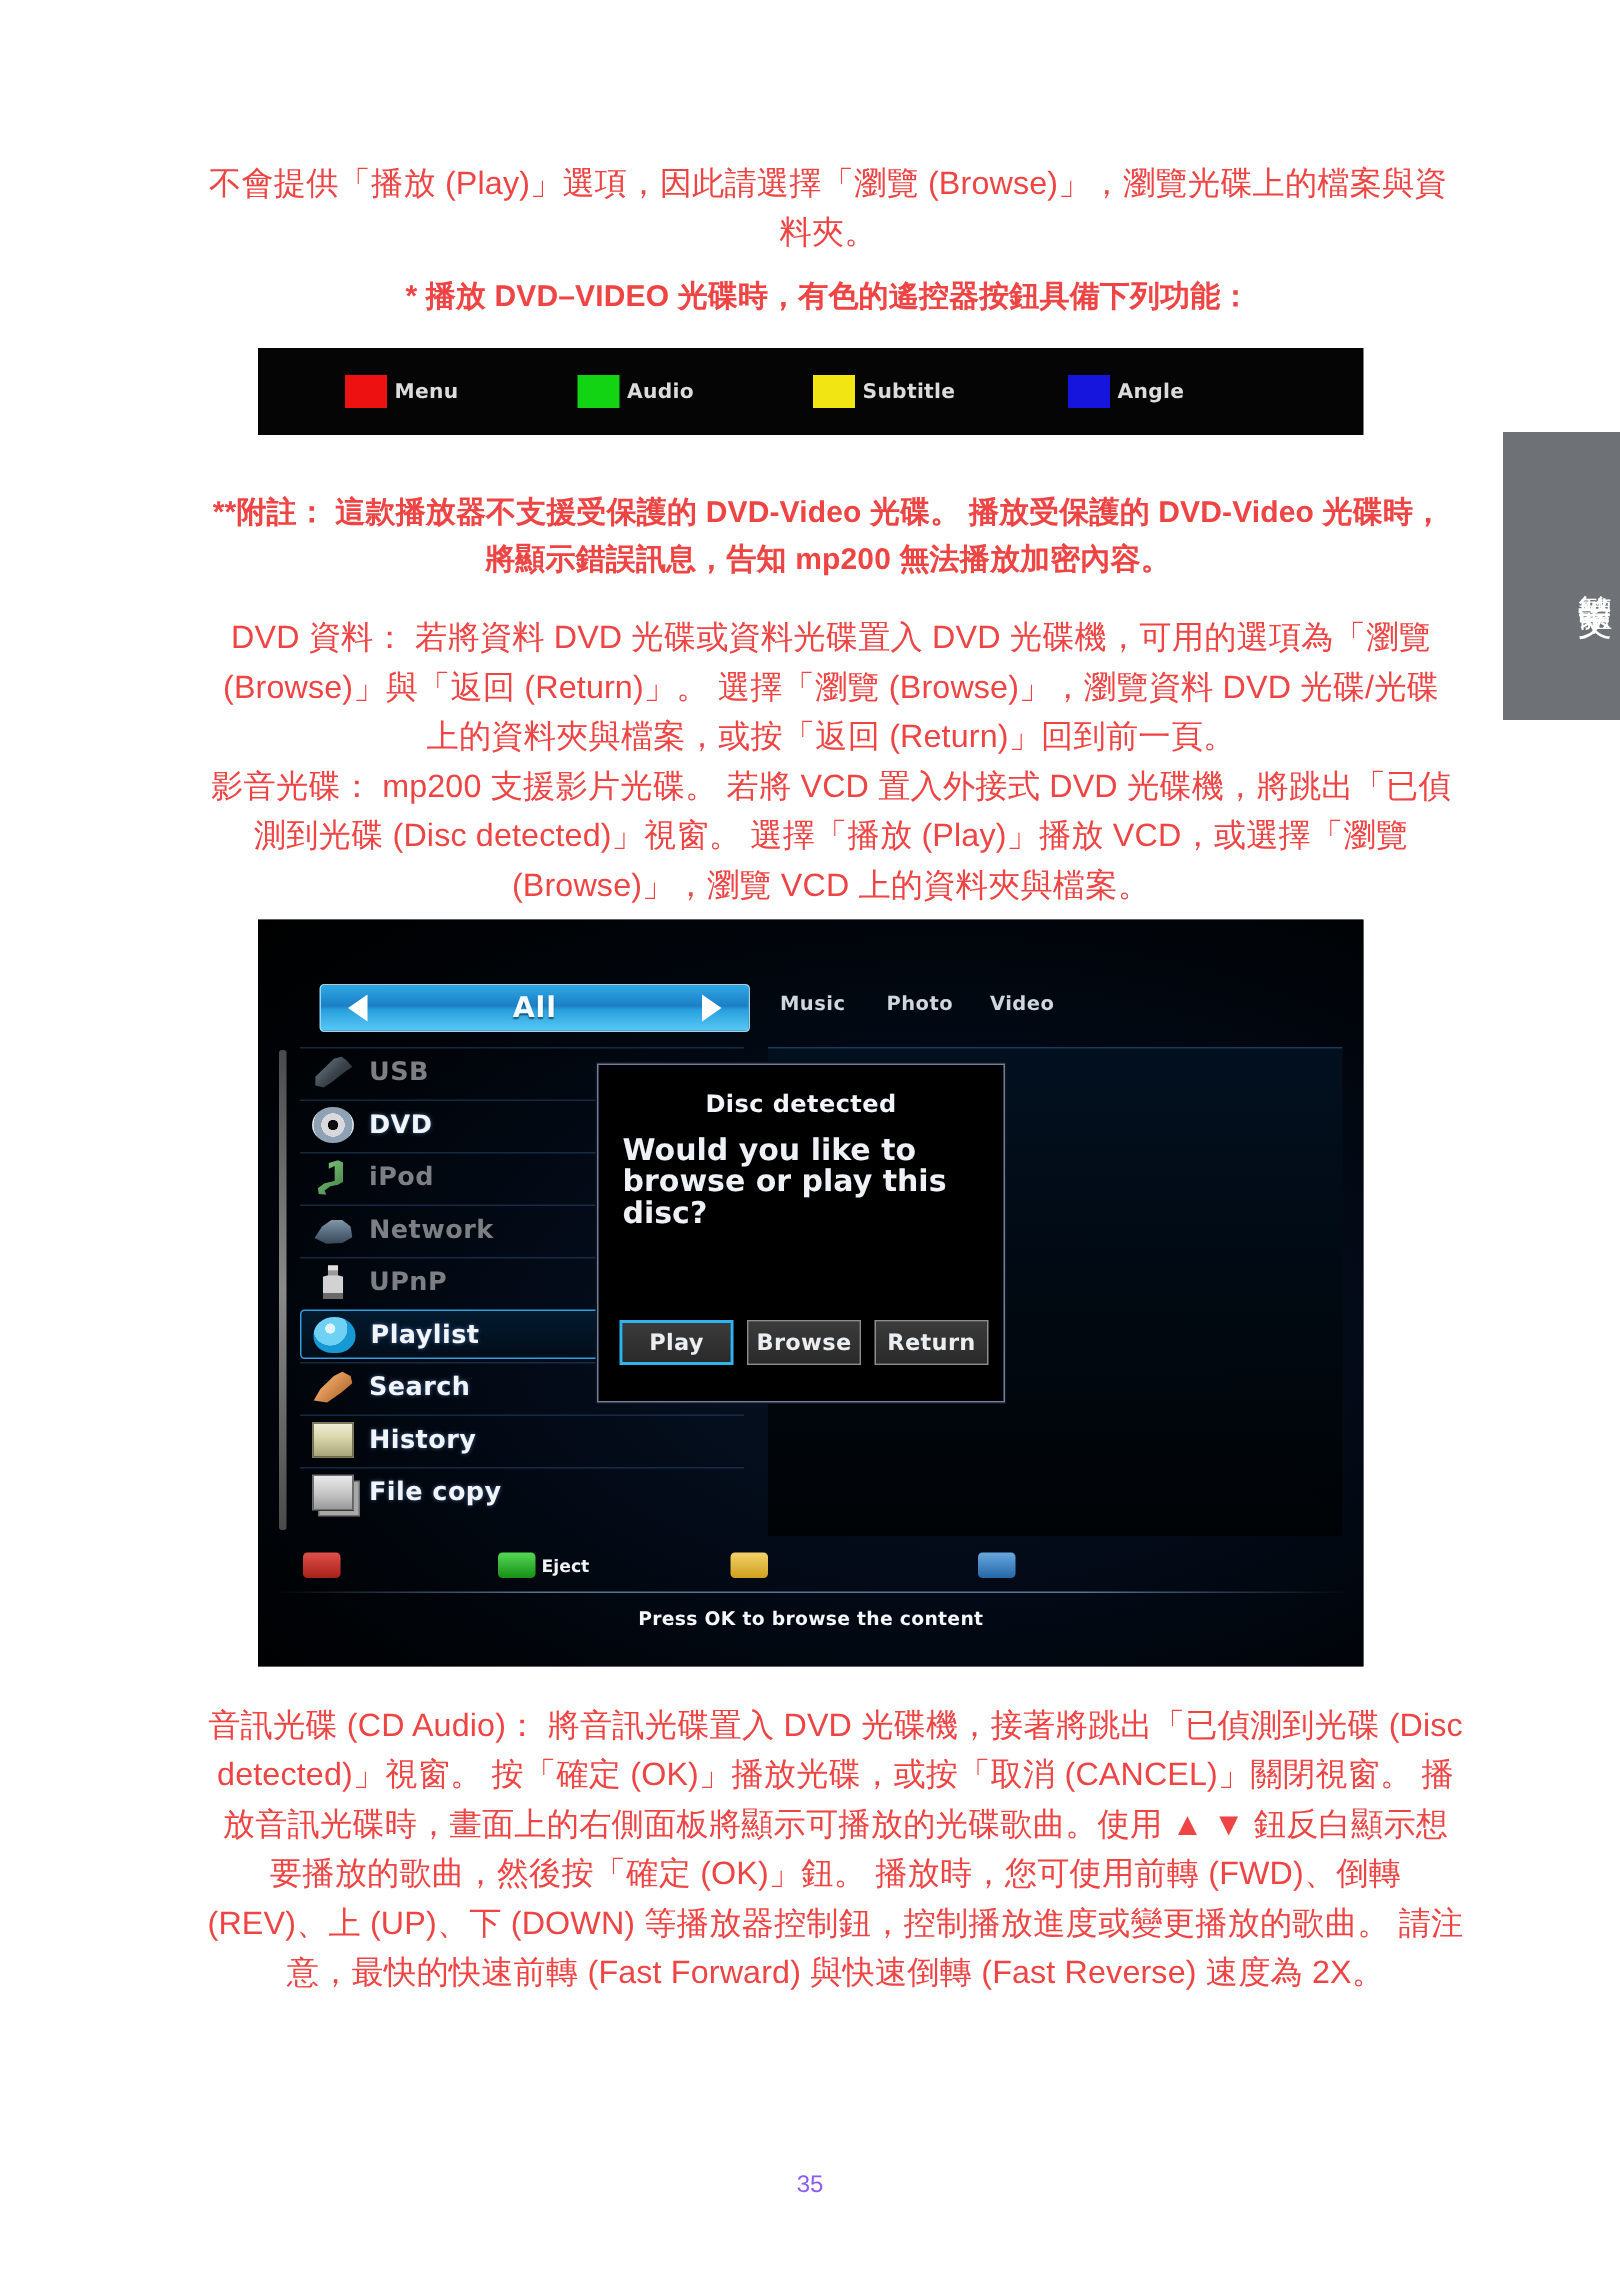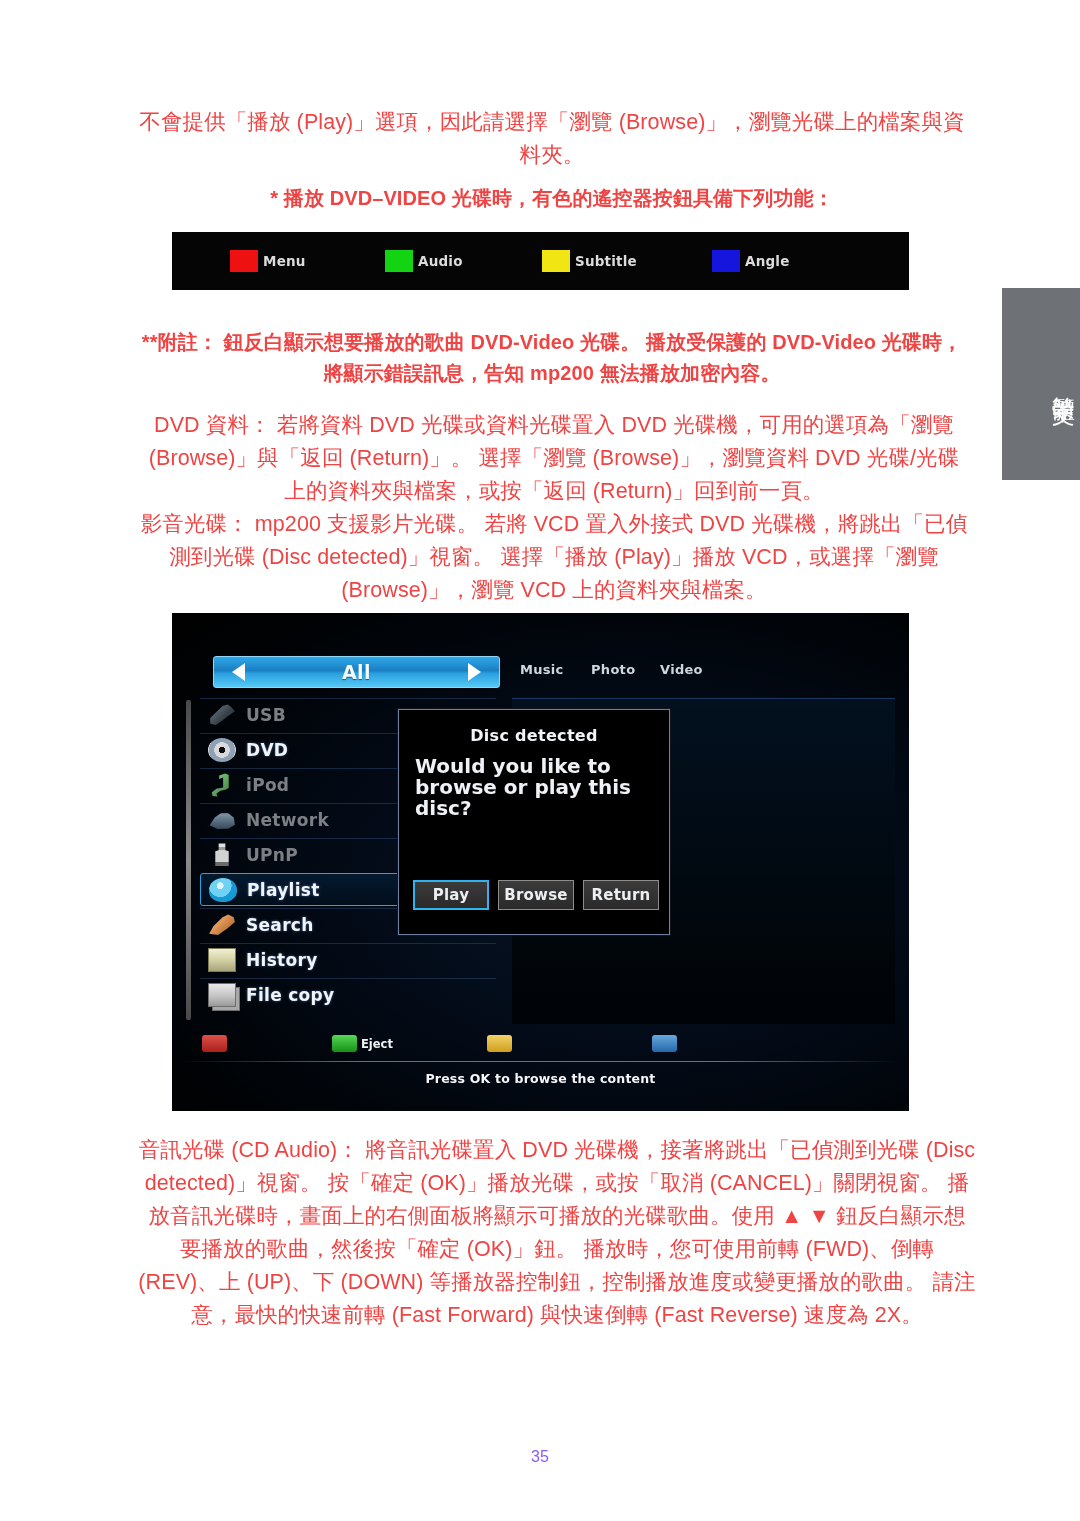--- a/index.html
+++ b/index.html
@@ -395,21 +395,21 @@
       </div>
 
       <div class="cb-item" style="position:absolute; left:540px;">
         <span class="cb-swatch" style="background:#1515dd;"></span>
         <span class="cb-label">Angle</span>
       </div>
 
     </div>
   </div>
 
-  <p class="para bold" style="position:absolute; left:0; top:327px; width:828px;">**附註： 鈕反白顯示想要播放的歌曲 DVD-Video 光碟。 播放受保護的 DVD-Video 光碟時，將顯示錯誤訊息，告知 mp200 無法播放加密內容。</p>
+  <p class="para bold" style="position:absolute; left:0; top:327px; width:828px;">**附註： 這款播放器不支援受保護的 DVD-Video 光碟。 播放受保護的 DVD-Video 光碟時，將顯示錯誤訊息，告知 mp200 無法播放加密內容。</p>
 
   <p class="para" style="position:absolute; left:0; top:409px; width:832px;">DVD 資料： 若將資料 DVD 光碟或資料光碟置入 DVD 光碟機，可用的選項為「瀏覽 (Browse)」與「返回 (Return)」。 選擇「瀏覽 (Browse)」，瀏覽資料 DVD 光碟/光碟上的資料夾與檔案，或按「返回 (Return)」回到前一頁。</p>
 
   <p class="para" style="position:absolute; left:0; top:508px; width:832px;">影音光碟： mp200 支援影片光碟。 若將 VCD 置入外接式 DVD 光碟機，將跳出「已偵測到光碟 (Disc detected)」視窗。 選擇「播放 (Play)」播放 VCD，或選擇「瀏覽 (Browse)」，瀏覽 VCD 上的資料夾與檔案。</p>
 
   <div class="player-fig">
     <div class="player-screen">
 
       <div class="pl-topbar">
         <div class="all-pill">

